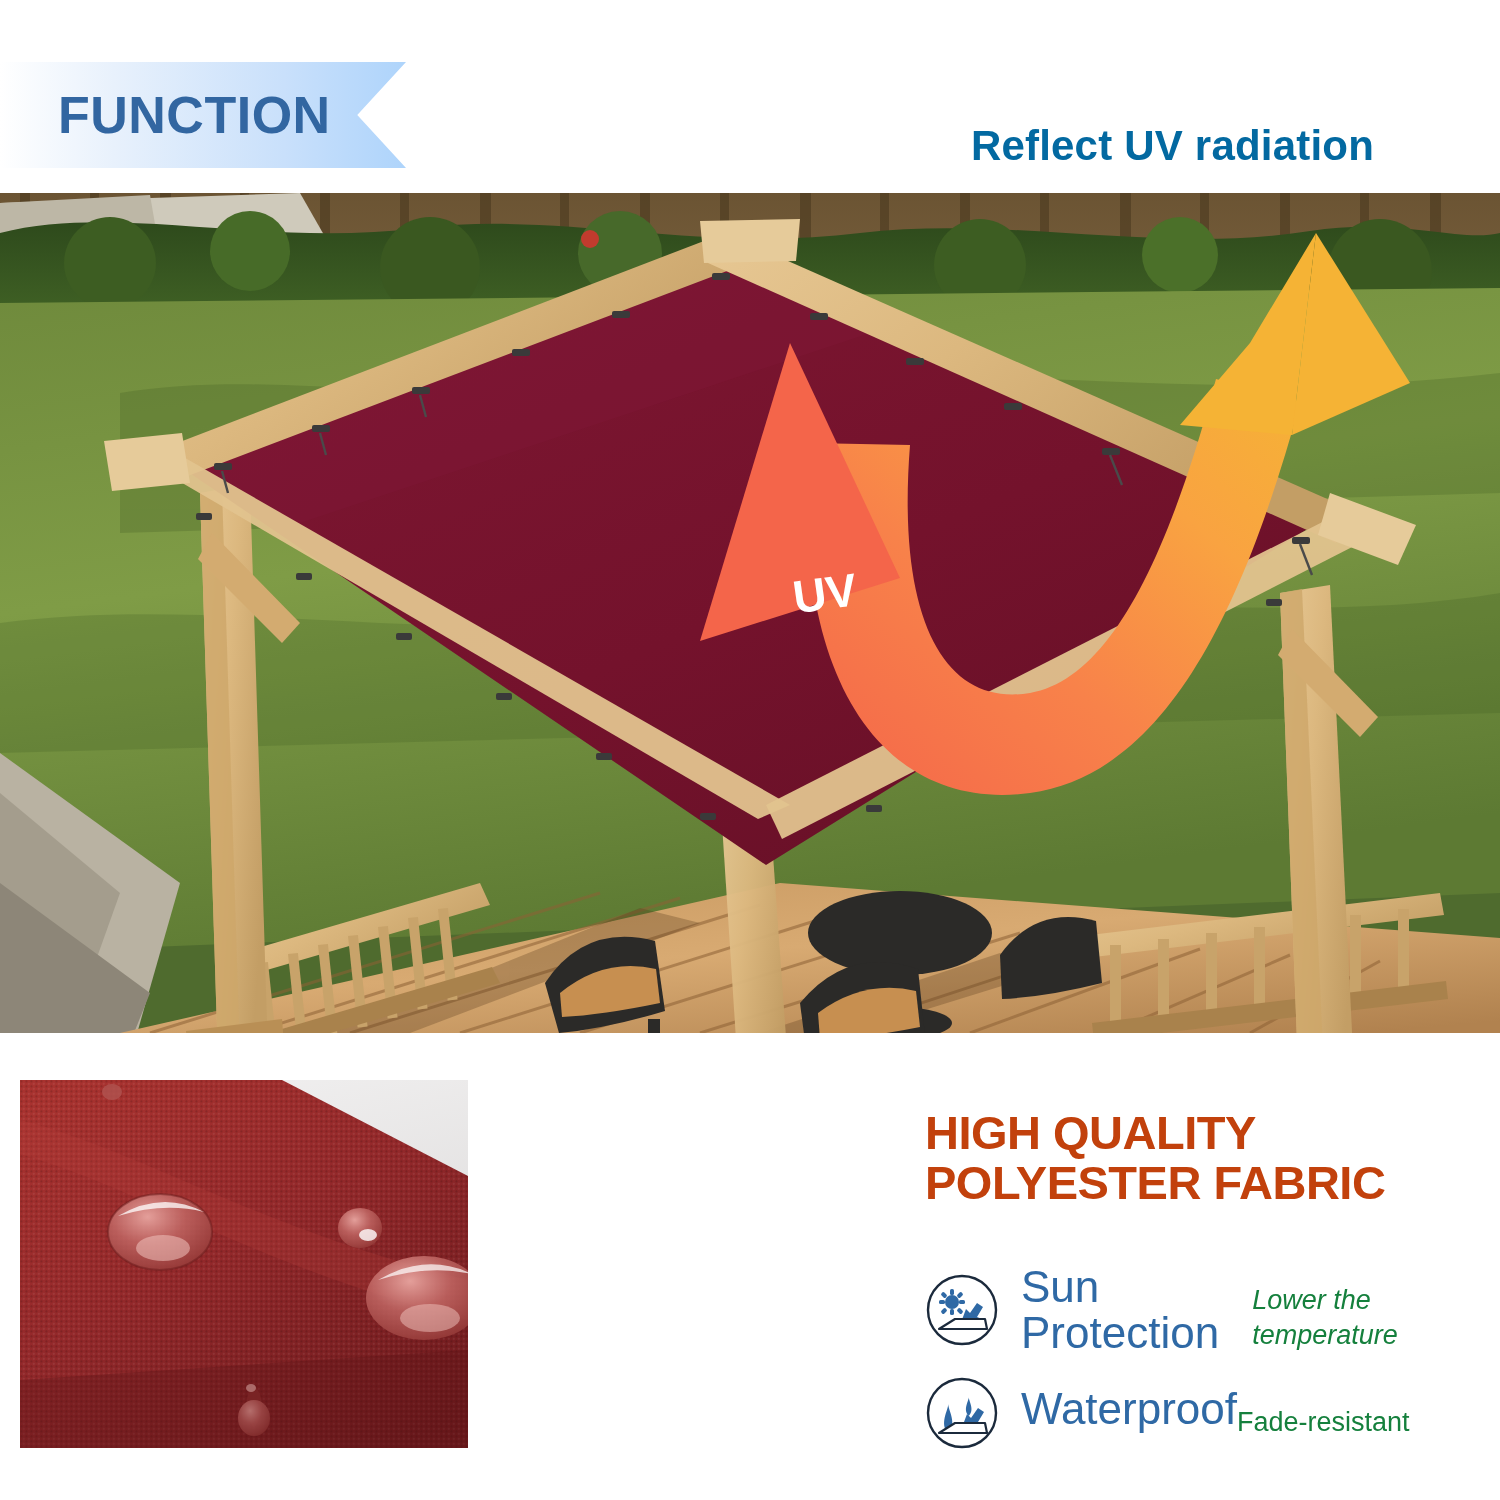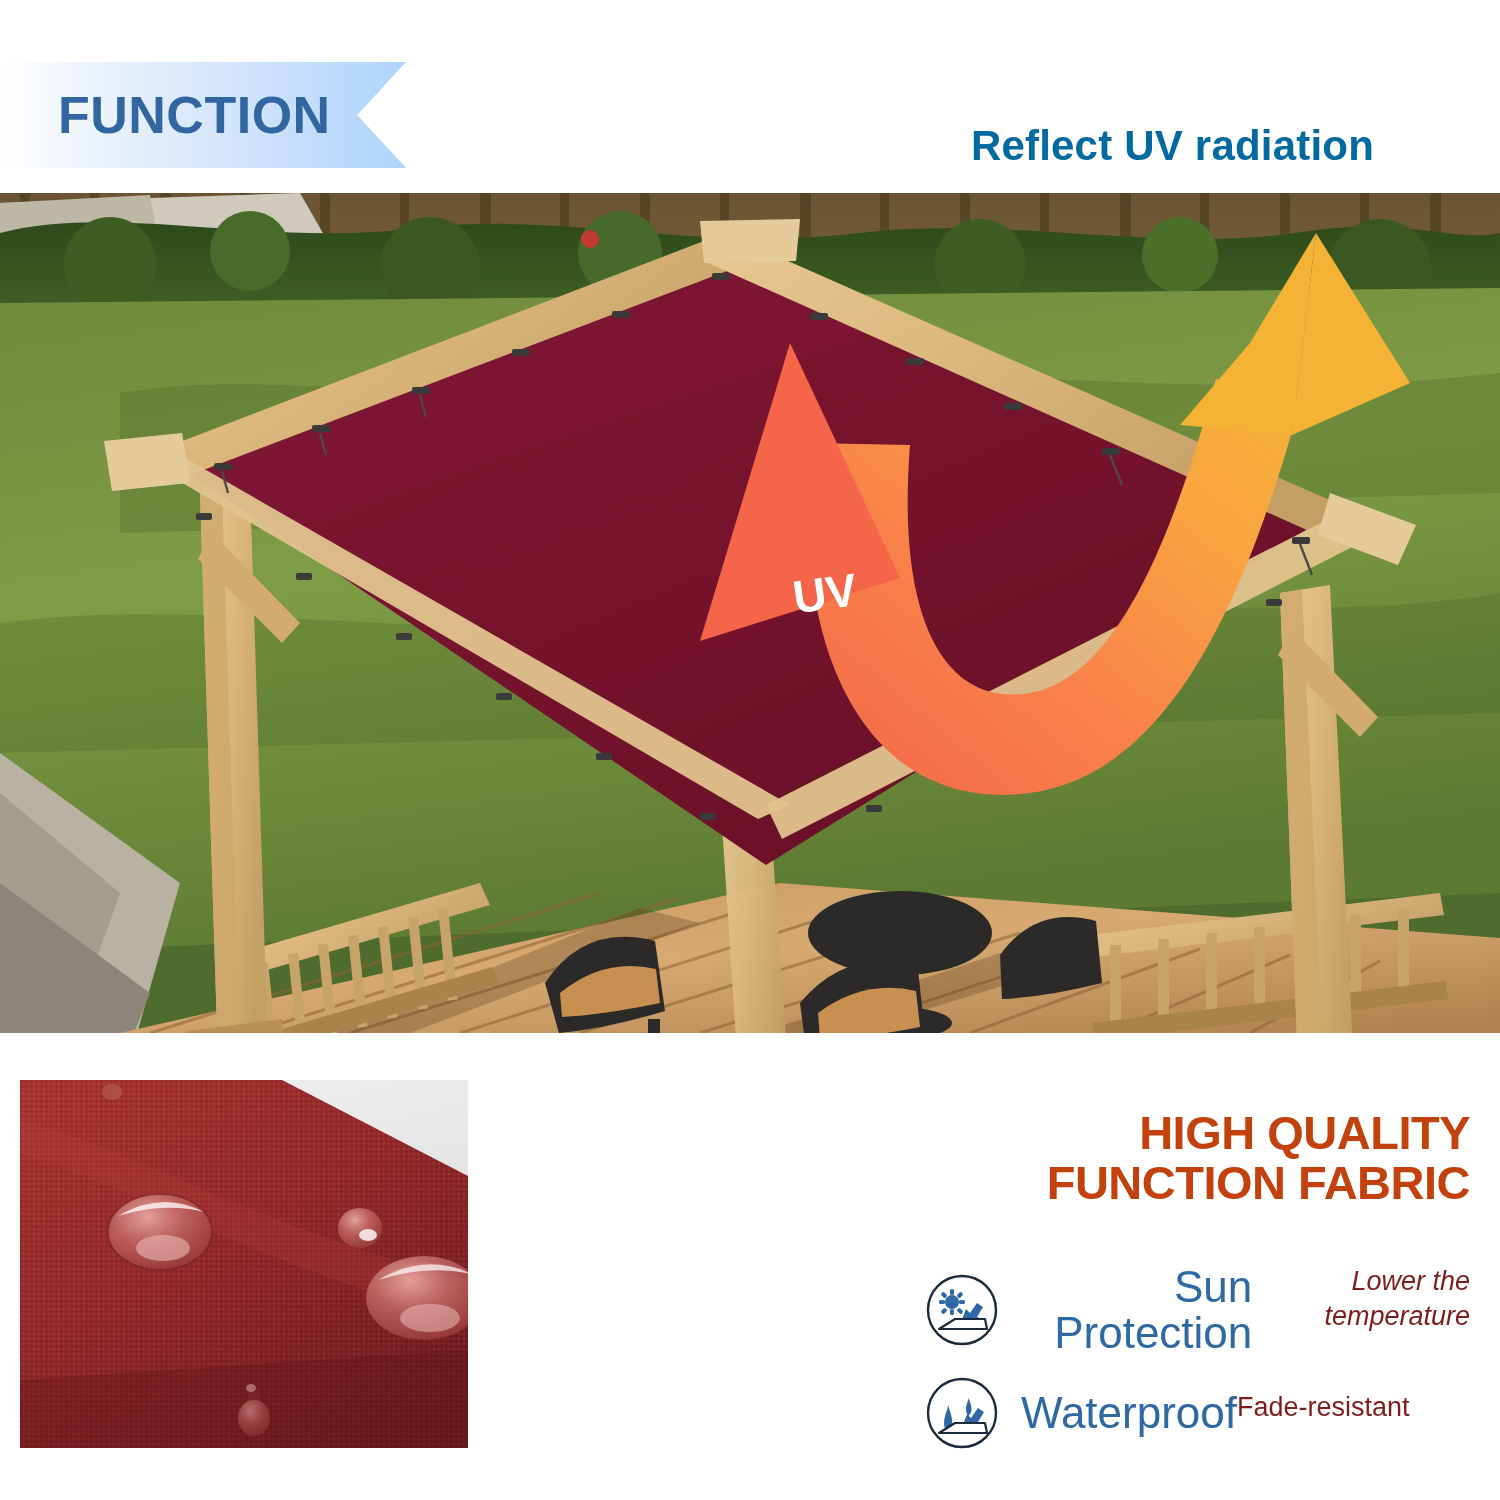--- a/index.html
+++ b/index.html
@@ -2,21 +2,21 @@
 <html><head>
 <meta charset="utf-8">
 <style>
   html,body{margin:0;padding:0;}
   body{
     width:1500px;height:1500px;
     background:#ffffff;
     font-family:"Liberation Sans","DejaVu Sans",sans-serif;
     overflow:hidden;position:relative;
   }
-  .page{position:relative;width:1432px;height:1500px;background:#fff;text-align:right;}
+  .page{position:relative;width:1432px;height:1500px;background:#fff;}
 
   
   .ribbon{
     position:absolute;left:0;top:62px;width:406px;height:106px;
     background:linear-gradient(90deg,#ffffff 0%,#e8f1fc 28%,#c9e0fb 70%,#aed4fb 100%);
     -webkit-clip-path:polygon(0 0,100% 0,88% 50%,100% 100%,0 100%);
     clip-path:polygon(0 0,100% 0,88% 50%,100% 100%,0 100%);
     display:flex;align-items:center;
   }
   .ribbon-label{
@@ -61,21 +61,21 @@
     font-size:47px;font-weight:bold;color:#c2410c;
     line-height:1.06;letter-spacing:-.5px;margin:0 0 56px 0;
   }
   .info-title span{display:block;}
 
   .feature{display:flex;align-items:center;margin-bottom:20px;}
   .feature-icon{width:74px;height:74px;flex:0 0 74px;margin-right:22px;}
   .feature-icon svg{display:block;width:74px;height:74px;}
   .feature-text{display:flex;flex-direction:row;justify-content:center;}
   .feature-title{font-size:44px;color:#2f69a5;line-height:1.05;}
-  .feature-sub{font-size:27px;color:#7f1d1d;line-height:1.3;margin-top:0;}
+  .feature-sub{font-size:27px;color:#15803d;line-height:1.3;margin-top:19px;}
   .feature-sub.italic{font-style:italic;}
 </style>
 </head>
 <body>
 
 <div class="page">
 
   <div class="ribbon">
     <div class="ribbon-label">FUNCTION</div>
   </div>
@@ -375,21 +375,21 @@
         <ellipse cx="92" cy="12" rx="10" ry="8" fill="#b05450" opacity="0.8"></ellipse>
       </g>
 
       <path d="M0,300 L448,270 L448,368 L0,368 Z" fill="#5e1517" opacity="0.35"></path>
     </svg>
   </div>
 
   <div class="info">
     <h2 class="info-title">
       <span>HIGH QUALITY</span>
-      <span>FUNCTION FABRIC</span>
+      <span>POLYESTER FABRIC</span>
     </h2>
 
     <div class="feature">
       <div class="feature-icon">
         <svg viewBox="0 0 74 74">
           <circle cx="37" cy="37" r="34" fill="#ffffff" stroke="#1b2a3c" stroke-width="2.4"></circle>
 
           <g fill="#2f69a5">
             <circle cx="27" cy="29" r="7"></circle>
             <rect x="25" y="16" width="4" height="6" rx="1.6"></rect>

